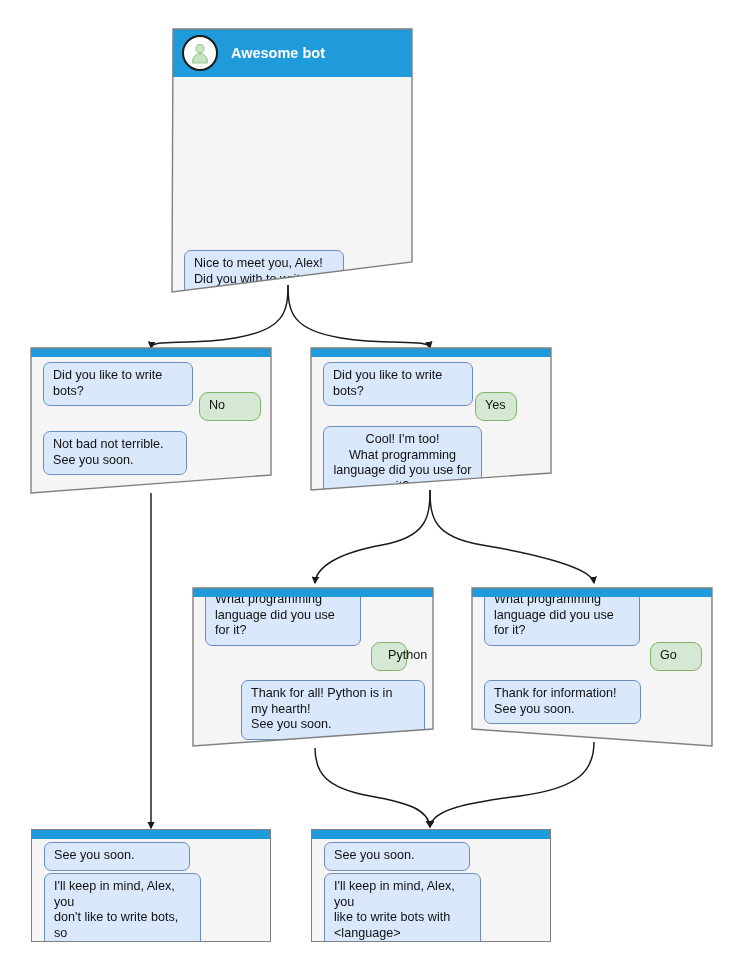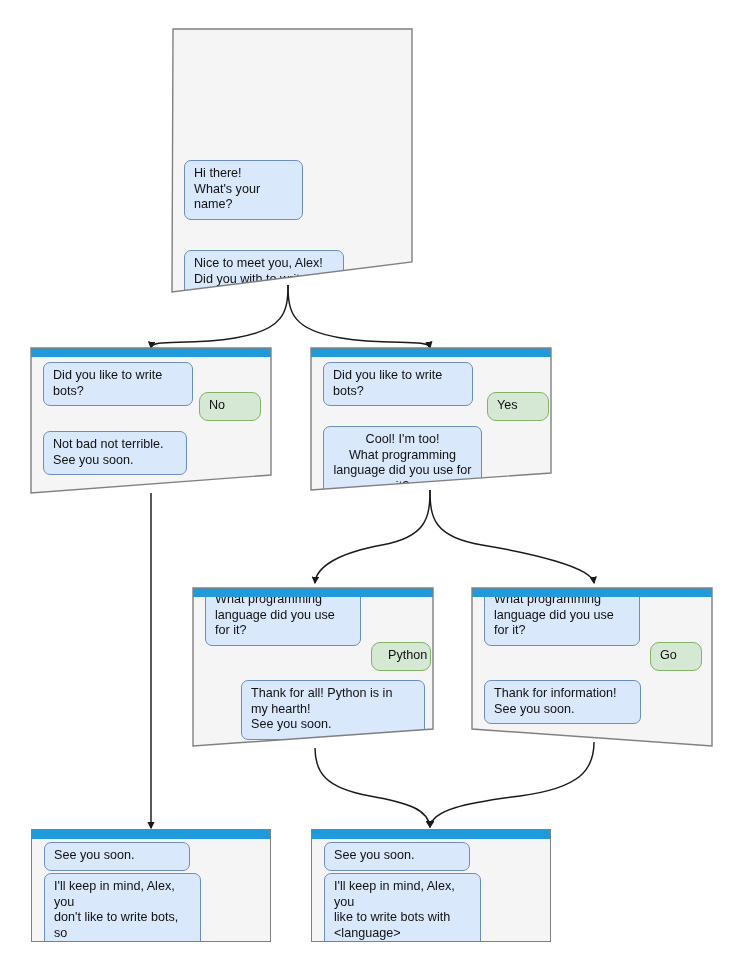--- a/index.html
+++ b/index.html
@@ -137,23 +137,30 @@
 
       <path d="M 315 748 C 315 772 325 788 370 796 C 410 803 428 810 430 827" marker-end="url(#arrow)"></path>
 
       <path d="M 594 742 C 594 770 580 788 520 796 C 465 803 432 810 430 827" marker-end="url(#arrow)"></path>
     </g>
   </svg>
 
   <div class="node node-skew-bottom" style="left:172px; top:29px; width:240px; height:263px;
               clip-path: polygon(1px 0px, 240px 0px, 240px 233px, 0px 263px);
               border:none; background:#f5f5f5;">
-
-    <div class="bubble bot" style="top:131px; width:119px;">Hi there!
-What's your name?</div>
+    <div class="header header-tall">
+      <div class="avatar">
+        <svg width="22" height="22" viewBox="0 0 22 22">
+          <circle cx="11" cy="6.6" r="4.1" fill="#c7e3c0" stroke="#9ac591" stroke-width="1"></circle>
+          <path d="M 3.4 21 C 3.4 14.3 7 11.6 11 11.6 C 15 11.6 18.6 14.3 18.6 21 Z" fill="#c7e3c0" stroke="#9ac591" stroke-width="1"></path>
+        </svg>
+      </div>
+      <div class="bot-title">Awesome bot</div>
+    </div>
+
 
     <div class="bubble bot" style="top:221px; width:160px;">Nice to meet you, Alex!
 Did you with to write bots?</div>
   </div>
 
   <svg class="node-frame" style="left:170px; top:27px;" width="246" height="270" viewBox="0 0 246 270">
     <path d="M 3 2 L 242 2 L 242 235 L 2 265 Z" fill="none" stroke="#808080" stroke-width="1.4"></path>
   </svg>
 
   <div class="node" style="left:31px; top:348px; width:240px; height:145px;
@@ -167,36 +174,36 @@
   </div>
   <svg class="node-frame" style="left:29px; top:346px;" width="246" height="152" viewBox="0 0 246 152">
     <path d="M 2 2 L 242 2 L 242 129 L 2 147 Z" fill="none" stroke="#808080" stroke-width="1.4"></path>
   </svg>
 
   <div class="node" style="left:311px; top:348px; width:240px; height:142px;
               border:none; background:#f5f5f5;
               clip-path: polygon(0px 0px, 240px 0px, 240px 125px, 0px 142px);">
     <div class="header header-thin"></div>
     <div class="bubble bot" style="top:14px; width:150px;">Did you like to write bots?</div>
-    <div class="bubble user" style="left:176px; top:44px; width:62px;">Yes</div>
+    <div class="bubble user" style="left:164px; top:44px; width:42px;">Yes</div>
     <div class="bubble bot" style="top:78px; width:159px;text-align:center;">Cool! I'm too!
 What programming
 language did you use for it?</div>
   </div>
   <svg class="node-frame" style="left:309px; top:346px;" width="246" height="150" viewBox="0 0 246 150">
     <path d="M 2 2 L 242 2 L 242 127 L 2 144 Z" fill="none" stroke="#808080" stroke-width="1.4"></path>
   </svg>
 
   <div class="node" style="left:193px; top:588px; width:240px; height:158px;
               border:none; background:#f5f5f5;
               clip-path: polygon(0px 0px, 240px 0px, 240px 141px, 0px 158px);">
     <div class="bubble bot" style="top:-2px; width:156px;">What programming
 language did you use for it?</div>
     <div class="header header-thin"></div>
-    <div class="bubble user" style="left:178px; top:54px; width:60px;padding-left:16px;">Python</div>
+    <div class="bubble user" style="left:178px; top:54px; width:36px;padding-left:16px;">Python</div>
     <div class="bubble bot" style="top:92px; width:184px;margin-left:36px;">Thank for all! Python is in
 my hearth!
 See you soon.</div>
   </div>
   <svg class="node-frame" style="left:191px; top:586px;" width="246" height="165" viewBox="0 0 246 165">
     <path d="M 2 2 L 242 2 L 242 143 L 2 160 Z" fill="none" stroke="#808080" stroke-width="1.4"></path>
   </svg>
 
   <div class="node" style="left:472px; top:588px; width:240px; height:158px;
               border:none; background:#f5f5f5;

